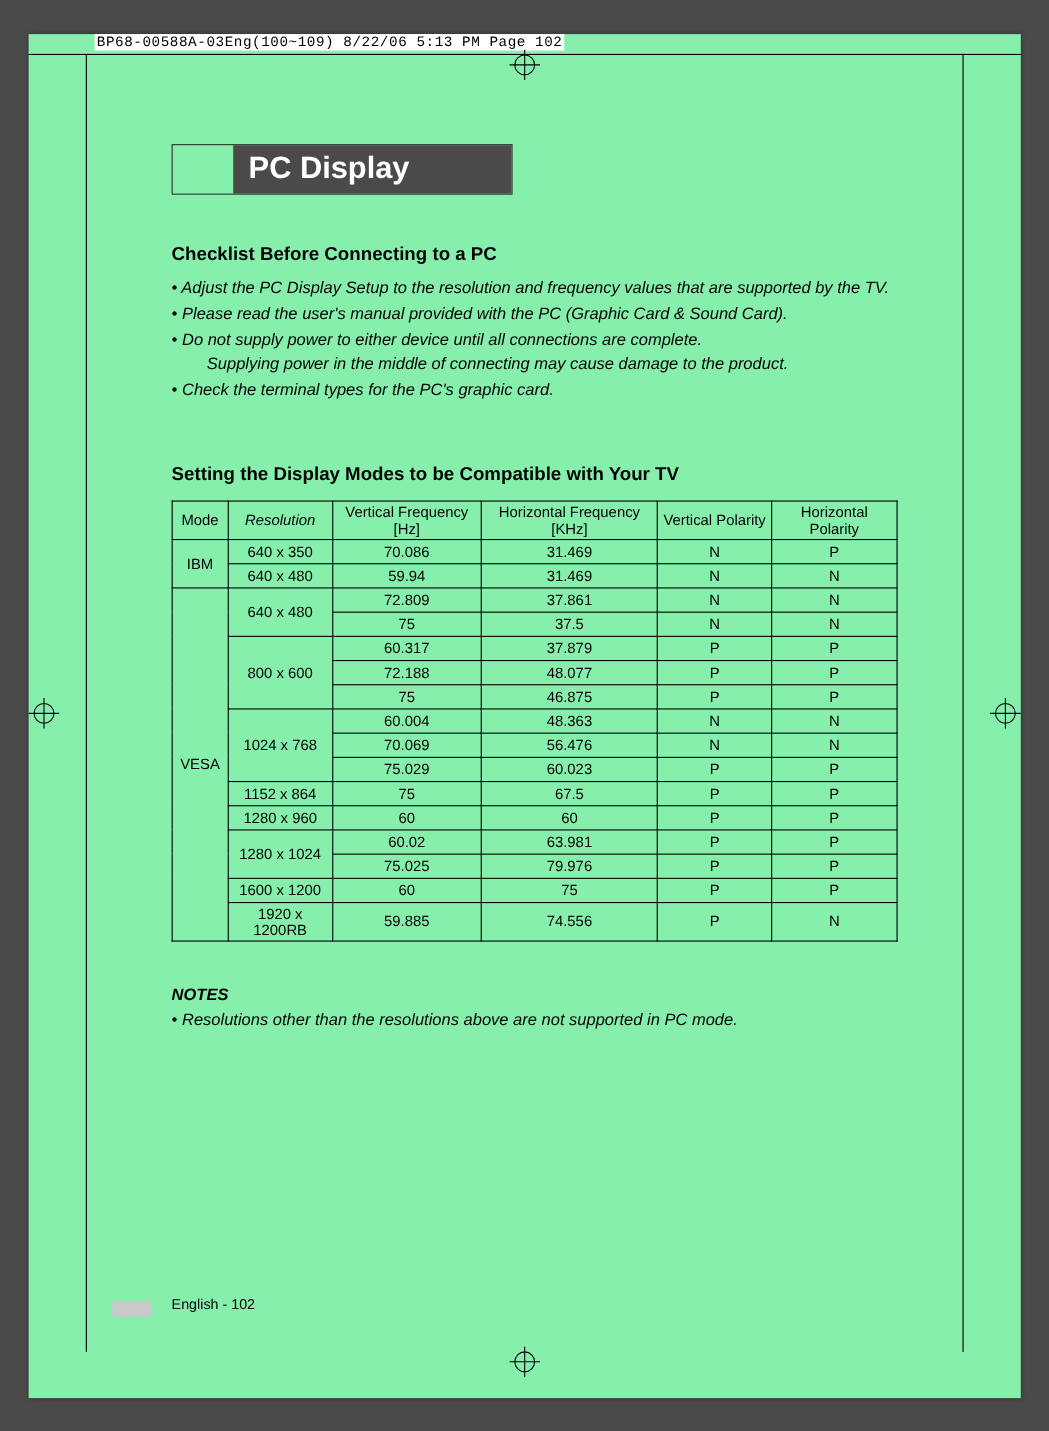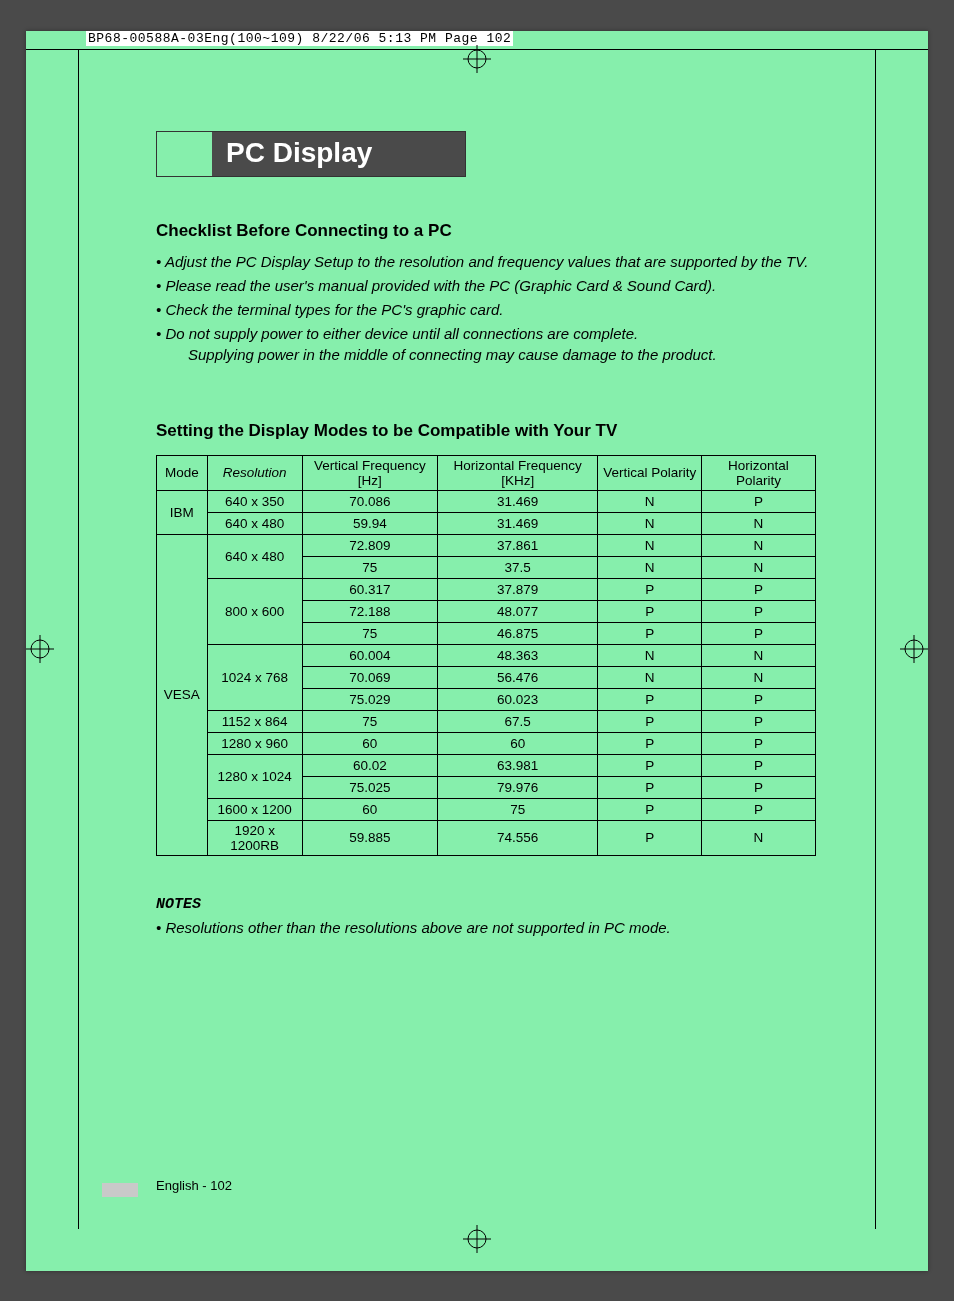--- a/index.html
+++ b/index.html
@@ -126,21 +126,21 @@
   }
   th { font-weight: normal; }
   .col-mode { width: 48px; }
   .col-res { width: 90px; font-style: italic; }
   .col-vf { width: 128px; }
   .col-hf { width: 152px; }
   .col-vp { width: 98px; }
   .col-hp { width: 108px; }
 
   .notes-head {
-    font-family: Liberation Mono, monospace;
+    font-family: Liberation Sans, sans-serif;
     font-weight: bold;
     font-style: italic;
     font-size: 15px;
     margin-bottom: 4px;
   }
   .notes {
     font-style: italic;
     font-size: 15px;
     line-height: 1.4;
     list-style: none;
@@ -212,22 +212,22 @@
       <div class="title-bar"></div>
       <div class="title-box">
         <h1>PC Display</h1>
       </div>
     </div>
 
     <div class="subhead">Checklist Before Connecting to a PC</div>
     <ul class="bullets" id="bullets1">
         <li>Adjust the PC Display Setup to the resolution and frequency values that are supported by the TV.</li>
         <li>Please read the user's manual provided with the PC (Graphic Card &amp; Sound Card).</li>
+        <li>Do not supply power to either device until all connections are complete.<span class="sub-line">Supplying power in the middle of connecting may cause damage to the product.</span></li>
         <li>Check the terminal types for the PC's graphic card.</li>
-        <li>Do not supply power to either device until all connections are complete.<span class="sub-line">Supplying power in the middle of connecting may cause damage to the product.</span></li>
       </ul>
 
     <div class="subhead">Setting the Display Modes to be Compatible with Your TV</div>
 
     <table>
       <thead>
         <tr>
           <th class="col-mode">Mode</th>
           <th class="col-res">Resolution</th>
           <th class="col-vf">Vertical Frequency [Hz]</th>

